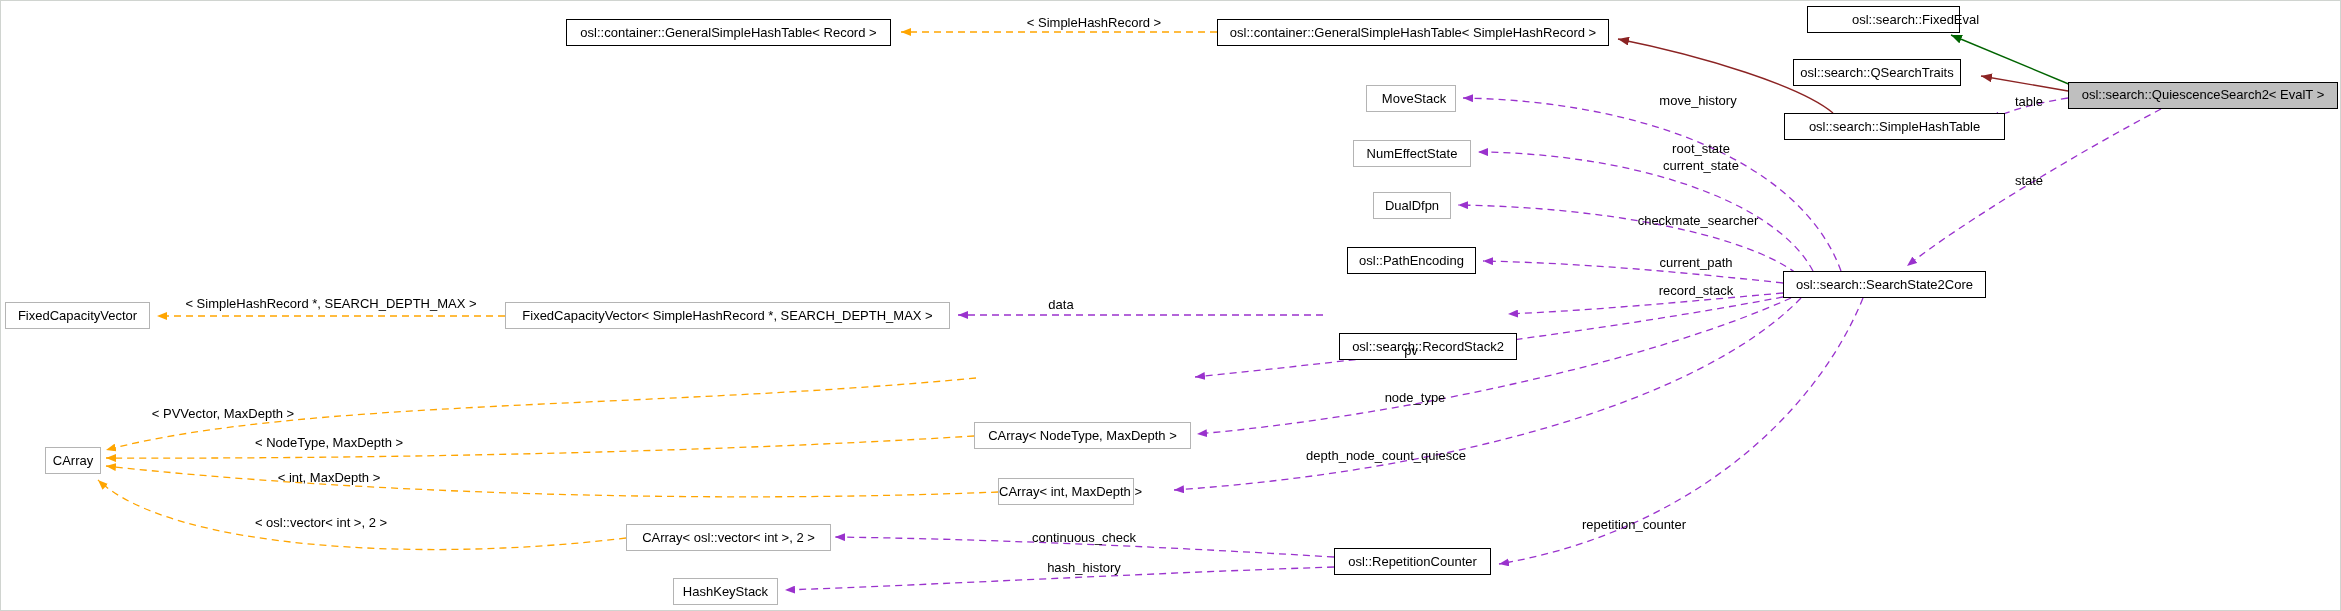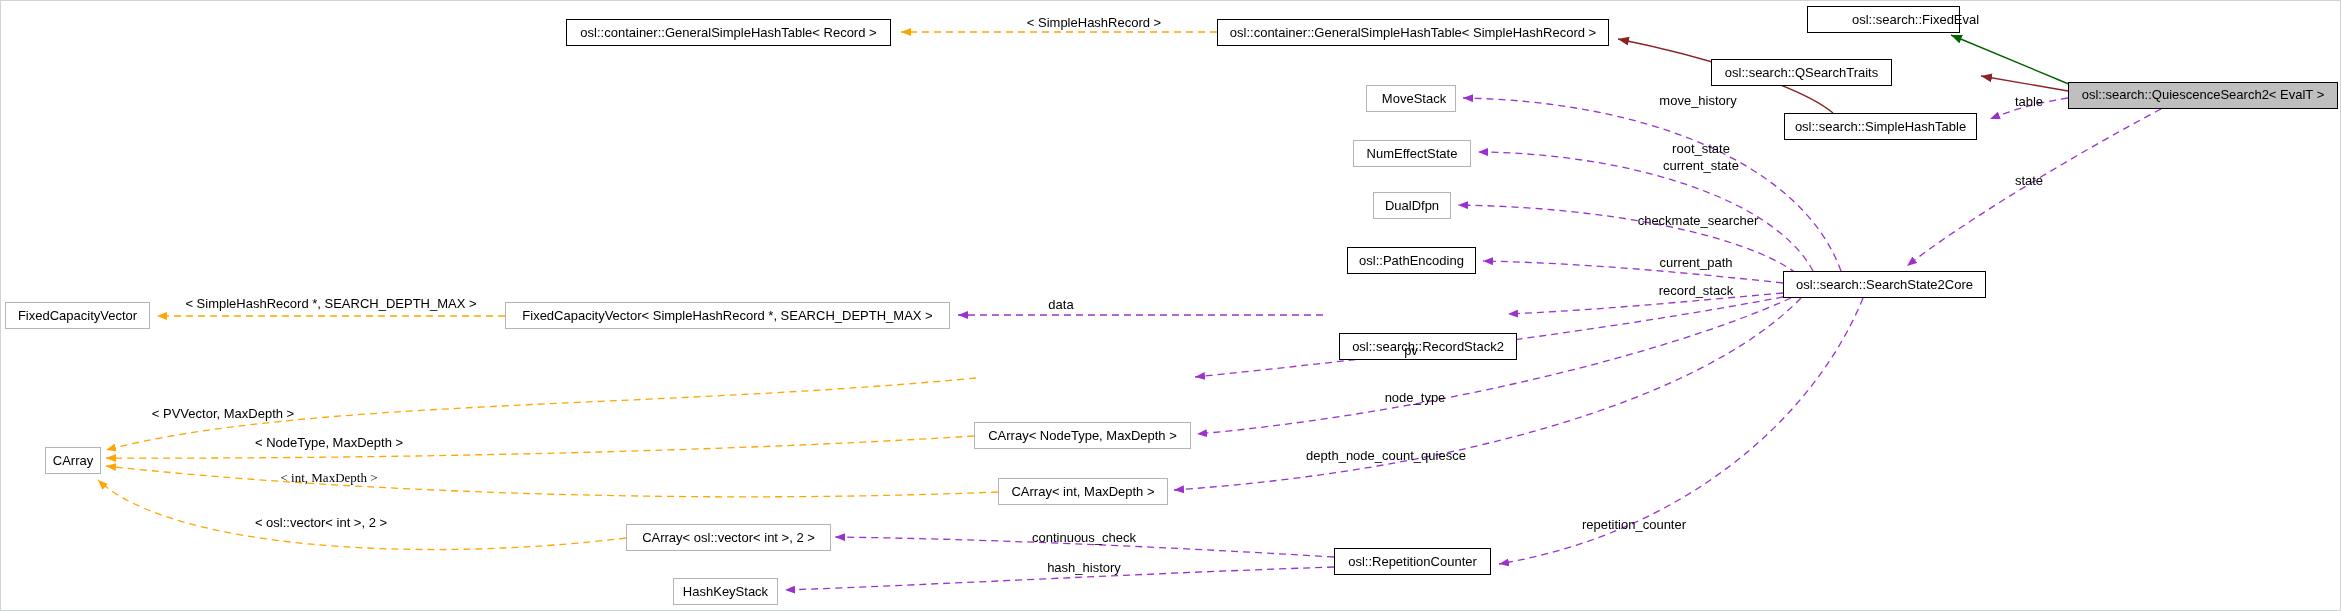--- a/index.html
+++ b/index.html
@@ -87,43 +87,43 @@
 
     <path d="M 2067 90 L 1980 75" stroke="#8b2323" stroke-width="1.4" fill="none" marker-end="url(#arr-red)"></path>
     <path d="M 1832 112 C 1800 85, 1702 55, 1617 38" stroke="#8b2323" stroke-width="1.4" fill="none" marker-end="url(#arr-red)"></path>
 
     <path d="M 2070 84 L 1950 34" stroke="#006400" stroke-width="1.4" fill="none" marker-end="url(#arr-green)"></path>
   </svg>
 
   <div class="node" style="left:565px; top:18px; width:325px;">osl::container::GeneralSimpleHashTable&lt; Record &gt;</div>
   <div class="node" style="left:1216px; top:18px; width:392px;">osl::container::GeneralSimpleHashTable&lt; SimpleHashRecord &gt;</div>
   <div class="node" style="left:1806px; top:5px; width:153px;padding-left:44px;">osl::search::FixedEval</div>
-  <div class="node" style="left:1710px; top:58px; width:181px;">osl::search::QSearchTraits</div>
+  <div class="node" style="left:1792px; top:58px; width:168px;">osl::search::QSearchTraits</div>
   <div class="node current" style="left:2067px; top:81px; width:270px;">osl::search::QuiescenceSearch2&lt; EvalT &gt;</div>
-  <div class="node" style="left:1783px; top:112px; width:193px;">osl::search::SimpleHashTable</div>
+  <div class="node" style="left:1783px; top:112px; width:221px;">osl::search::SimpleHashTable</div>
   <div class="node plain" style="left:1365px; top:84px; width:90px;padding-left:6px;">MoveStack</div>
   <div class="node plain" style="left:1352px; top:139px; width:118px;">NumEffectState</div>
   <div class="node plain" style="left:1372px; top:191px; width:78px;">DualDfpn</div>
   <div class="node" style="left:1346px; top:246px; width:129px;">osl::PathEncoding</div>
   <div class="node" style="left:1782px; top:270px; width:203px;">osl::search::SearchState2Core</div>
   <div class="node plain" style="left:4px; top:301px; width:145px;">FixedCapacityVector</div>
   <div class="node plain" style="left:504px; top:301px; width:445px;">FixedCapacityVector&lt; SimpleHashRecord *, SEARCH_DEPTH_MAX &gt;</div>
   <div class="node" style="left:1338px; top:300px; width:178px;margin-top:32px;">osl::search::RecordStack2</div>
   <div class="node plain" style="left:973px; top:421px; width:217px;">CArray&lt; NodeType, MaxDepth &gt;</div>
   <div class="node plain" style="left:44px; top:446px; width:56px;">CArray</div>
-  <div class="node plain" style="left:997px; top:477px; width:170px;">CArray&lt; int, MaxDepth &gt;</div>
+  <div class="node plain" style="left:997px; top:477px; width:136px;">CArray&lt; int, MaxDepth &gt;</div>
   <div class="node plain" style="left:625px; top:523px; width:205px;">CArray&lt; osl::vector&lt; int &gt;, 2 &gt;</div>
   <div class="node plain" style="left:672px; top:577px; width:105px;">HashKeyStack</div>
   <div class="node" style="left:1333px; top:547px; width:157px;">osl::RepetitionCounter</div>
 
   <span class="elabel" style="left:1093px; top:14px;">&lt; SimpleHashRecord &gt;</span>
   <span class="elabel" style="left:330px; top:295px;">&lt; SimpleHashRecord *, SEARCH_DEPTH_MAX &gt;</span>
   <span class="elabel" style="left:222px; top:405px;">&lt; PVVector, MaxDepth &gt;</span>
   <span class="elabel" style="left:328px; top:434px;">&lt; NodeType, MaxDepth &gt;</span>
-  <span class="elabel" style="left:328px; top:469px;font-family:Liberation Serif, serif;">&lt; int, MaxDepth &gt;</span>
+  <span class="elabel" style="left:328px; top:469px;">&lt; int, MaxDepth &gt;</span>
   <span class="elabel" style="left:320px; top:514px;">&lt; osl::vector&lt; int &gt;, 2 &gt;</span>
   <span class="elabel" style="left:1697px; top:92px;text-align:right;">move_history</span>
   <span class="elabel" style="left:1700px; top:140px;">root_state</span>
   <span class="elabel" style="left:1700px; top:157px;">current_state</span>
   <span class="elabel" style="left:1697px; top:212px;">checkmate_searcher</span>
   <span class="elabel" style="left:1695px; top:254px;">current_path</span>
   <span class="elabel" style="left:1695px; top:282px;">record_stack</span>
   <span class="elabel" style="left:1060px; top:296px;">data</span>
   <span class="elabel" style="left:1410px; top:342px;">pv</span>
   <span class="elabel" style="left:1414px; top:389px;">node_type</span>

